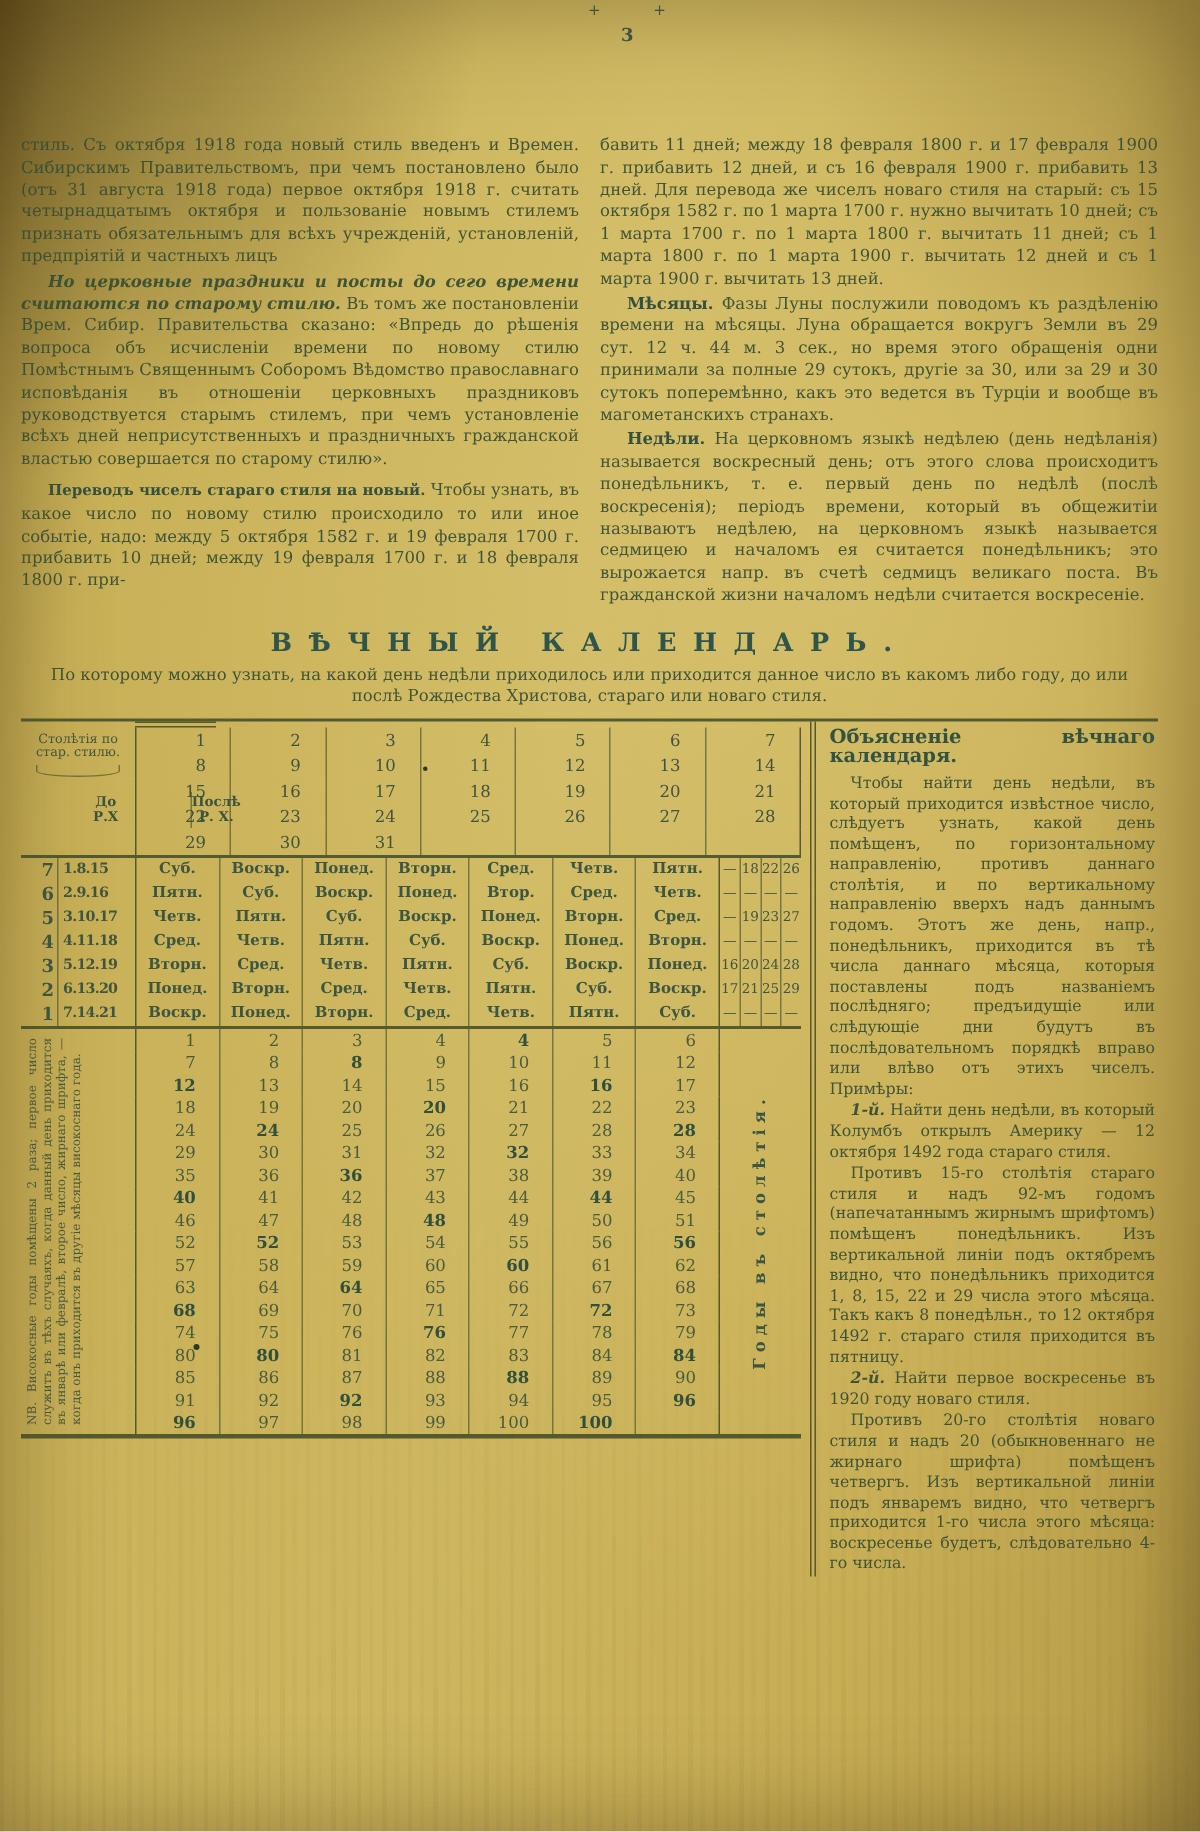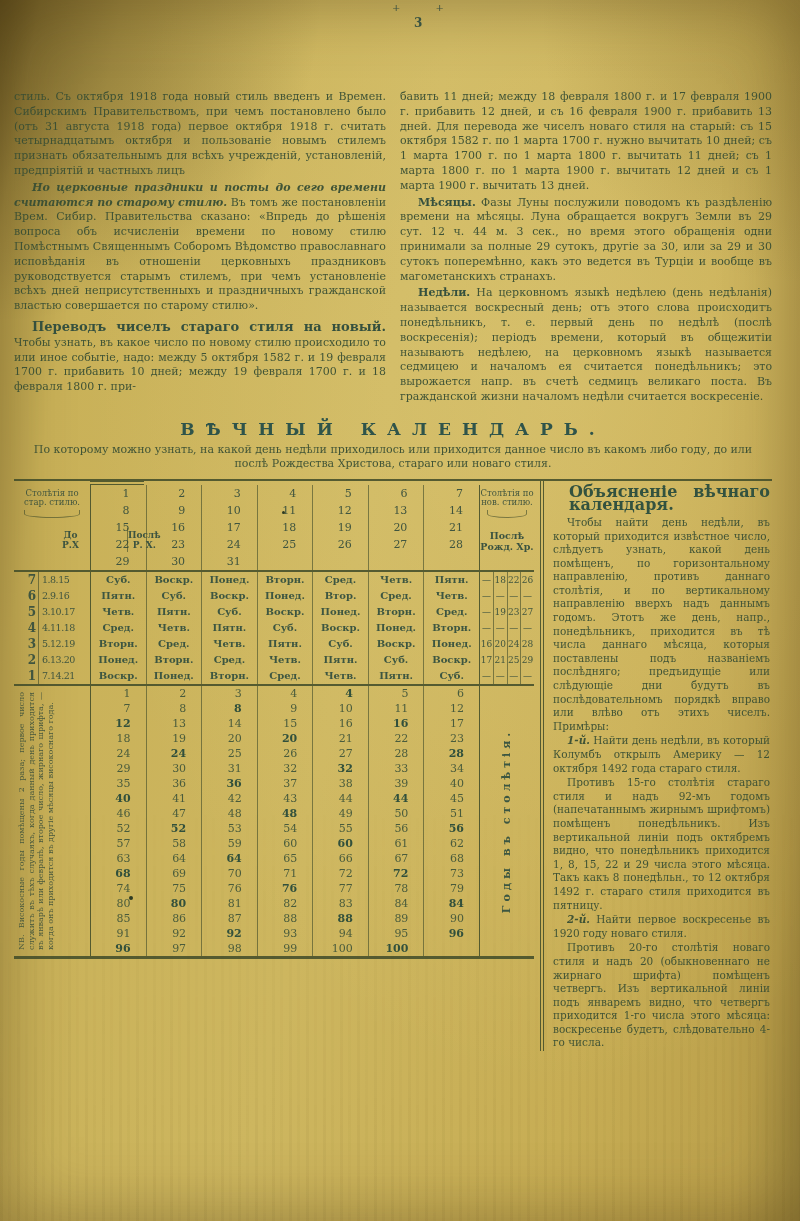--- a/index.html
+++ b/index.html
@@ -27,21 +27,21 @@
   .content{position:absolute;left:14px;right:28px;top:90px;}
 
   
   .two-col{display:flex;gap:14px;}
   .col{flex:1;font-size:11px;line-height:14.8px;text-align:justify;color:rgba(56,78,52,.95);}
   .col p{margin:0;text-indent:18px;}
   .col p.noindent{text-indent:0;}
   .col p + p{margin-top:2px;}
   .lead-ital{font-style:italic;font-weight:bold;}
   .col b{color:#35503e;}
-  .transhead{font-size:13px;}
+  .transhead{font-size:10px;}
   .trans{margin-top:6px !important;}
 
   
   .main-title{
     margin:14px 0 4px 0;text-align:center;
     font-size:17px;font-weight:bold;letter-spacing:11px;color:#2f544a;
   }
   .subtitle{
     margin:2px 10px 8px 10px;text-align:center;
     font-size:11px;line-height:14px;color:rgba(56,78,52,.95);
@@ -78,21 +78,21 @@
   .sub-pair > div{flex:1;padding:2px 0;margin-left:48px;}
   .sub-pair > div + div{border-left:1px solid var(--line-soft);}
   .rail-sub{margin-top:12px;font-size:9.5px;font-weight:bold;text-align:center;line-height:11px;color:#3c5340;}
 
   
   .blk3{border-bottom:2px solid var(--line);}
   .blk3 table.ctr td{
     text-align:center;height:16px;font-size:10px;font-weight:bold;color:#3d5641;
   }
   table.pairs{width:100%;height:100%;border-collapse:collapse;table-layout:fixed;}
-  table.pairs td{padding:0;height:16px;font-size:9.5px;text-align:right;color:#40553f;}
+  table.pairs td{padding:0;height:16px;font-size:9.5px;text-align:right;color:#40553f;font-weight:bold;}
   table.pairs td:first-child{width:22px;font-size:12px;font-weight:bold;text-align:right;padding-right:2px;}
   table.pairs td:last-child{border-left:1px solid var(--line-soft);text-align:left;padding-left:3px;letter-spacing:-0.5px;}
   table.mini{width:100%;height:100%;border-collapse:collapse;table-layout:fixed;}
   table.mini td{padding:0;height:16px;font-size:9px;text-align:center;color:#40553f;border-left:1px solid var(--line-soft);}
   table.mini td:first-child{border-left:none;}
 
   
   .blk4{border-bottom:3px solid var(--line);}
   .blk4 table.ctr td{
     text-align:right;padding-right:15px;height:15px;font-size:11px;line-height:15px;color:rgba(62,84,58,.92);
@@ -108,21 +108,21 @@
     font-size:11px;font-weight:bold;letter-spacing:4px;white-space:nowrap;
     width:240px;text-align:center;color:#3c5641;
   }
 
   
   .sidebar{
     flex:1;margin-left:6px;border-left:4px double var(--line);
     padding:4px 2px 0 9px;font-size:10.5px;line-height:13.6px;text-align:justify;
     color:rgba(56,78,52,.95);
   }
-  .sidebar h2{margin:0 0 4px 16px;font-size:16px;font-weight:bold;color:#33523f;}
+  .sidebar h2{margin:0 0 4px 0;font-size:13px;font-weight:bold;color:#33523f;}
   .sidebar p{margin:0 0 1px 0;text-indent:14px;}
   .sidebar p.first{text-indent:14px;}
   .sb-lead{font-weight:bold;font-style:italic;}
   .dot{position:absolute;border-radius:50%;background:#2e3a22;}
 </style>
 </head>
 <body>
 
 <div class="page">
   <div class="reg-marks">+ +</div>
@@ -205,25 +205,20 @@
                   <td>29</td>
                   <td>30</td>
                   <td>31</td>
                   <td></td>
                   <td></td>
                   <td></td>
                   <td></td>
                 </tr>
               </tbody>
           </table>
-          <div class="rail-r">
-            <div class="rail-lbl">Столѣтія по нов. стилю.</div>
-            <div class="brace"></div>
-            <div class="rail-sub">Послѣ Рожд. Хр.</div>
-          </div>
         </div>
 
         <div class="blk blk3">
           <div class="rail-l">
             <table class="pairs">
               <tbody>
                   <tr>
                     <td>7</td>
                     <td>1.8.15</td>
                   </tr>

